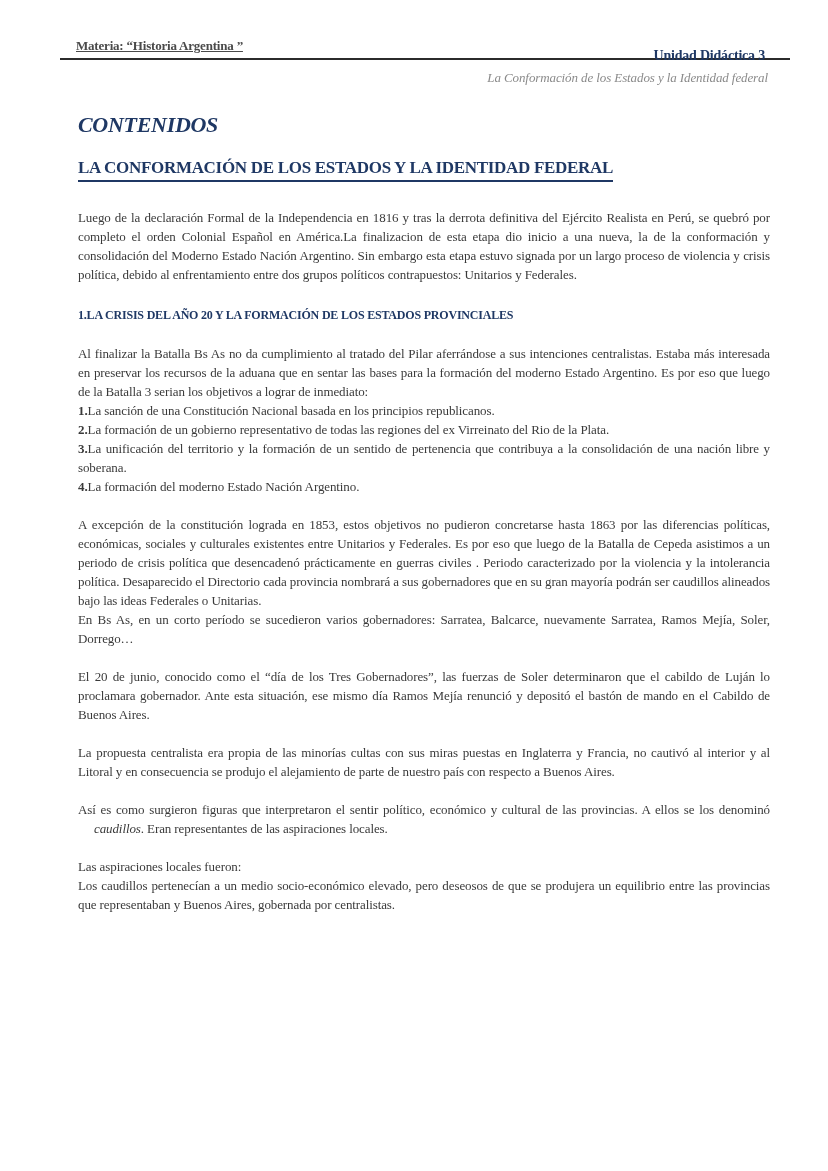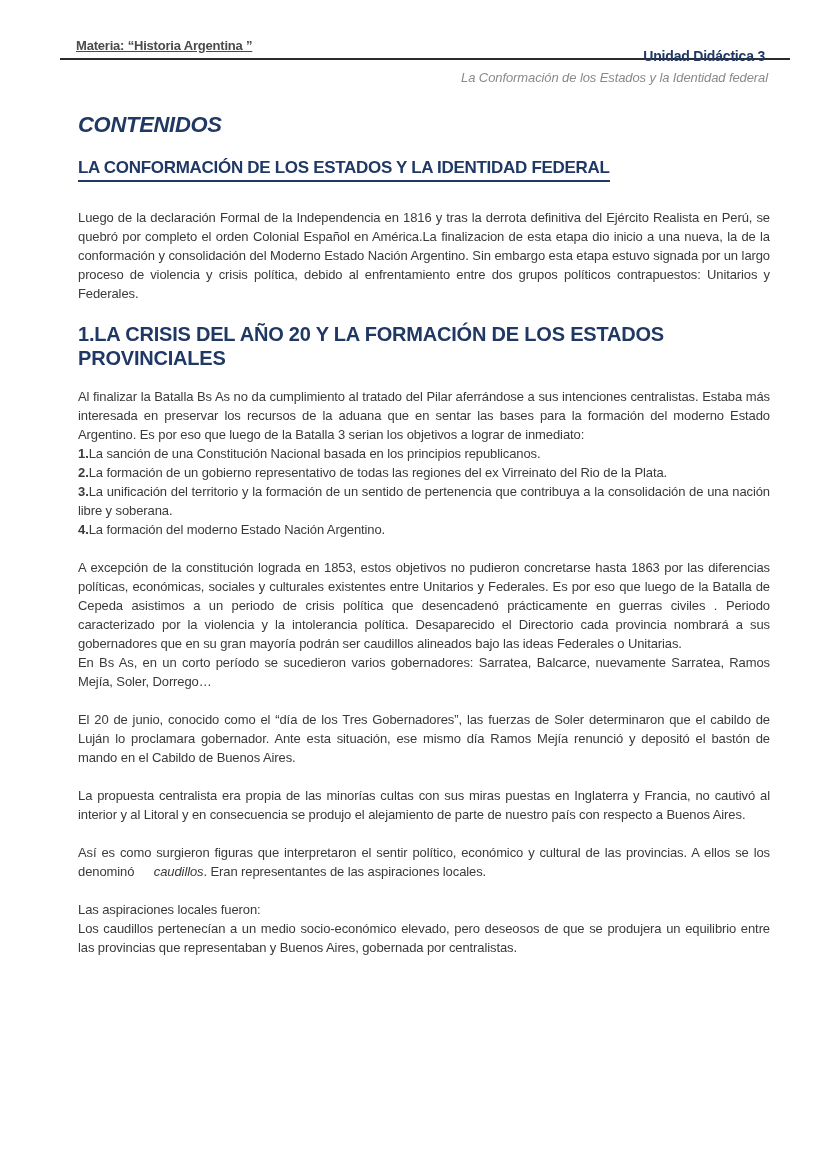--- a/index.html
+++ b/index.html
@@ -1,20 +1,20 @@
 <!DOCTYPE html>
 <html><head>
 <meta charset="utf-8">
 <style>
   html,body{margin:0;padding:0;background:#ffffff;}
   .page{
     position:relative;
     width:828px;height:1001px;
     background:#ffffff;
-    font-family:Liberation Sans, sans-serif;
+    font-family:Liberation Serif, serif;
     color:#3a3a3a;
     overflow:hidden;
   }
   
   .hdr-course{
     position:absolute;left:76px;top:38px;
     font-size:13px;font-weight:bold;color:#4a4a4a;
     text-decoration:underline;
     letter-spacing:-0.2px;
   }
@@ -50,21 +50,21 @@
     letter-spacing:-0.3px;
   }
   .para{
     font-size:13px;line-height:19px;
     text-align:justify;
     letter-spacing:-0.1px;
     margin:0 0 19px 0;
   }
   .para .line{margin:0;}
   .section-heading{
-    font-size:20px;line-height:24px;font-weight:bold;color:#1f3864;
+    font-size:12px;line-height:24px;font-weight:bold;color:#1f3864;
     margin:0 0 17px 0;letter-spacing:-0.2px;
   }
   .sub-heading{
     font-size:15px;font-weight:bold;color:#1f3864;
     margin:9px 0 29px 0;letter-spacing:-0.2px;
   }
   .obj-num{font-weight:bold;}
   .it{font-style:italic;margin-left:16px;}
   .tight{margin-bottom:0;}
   

